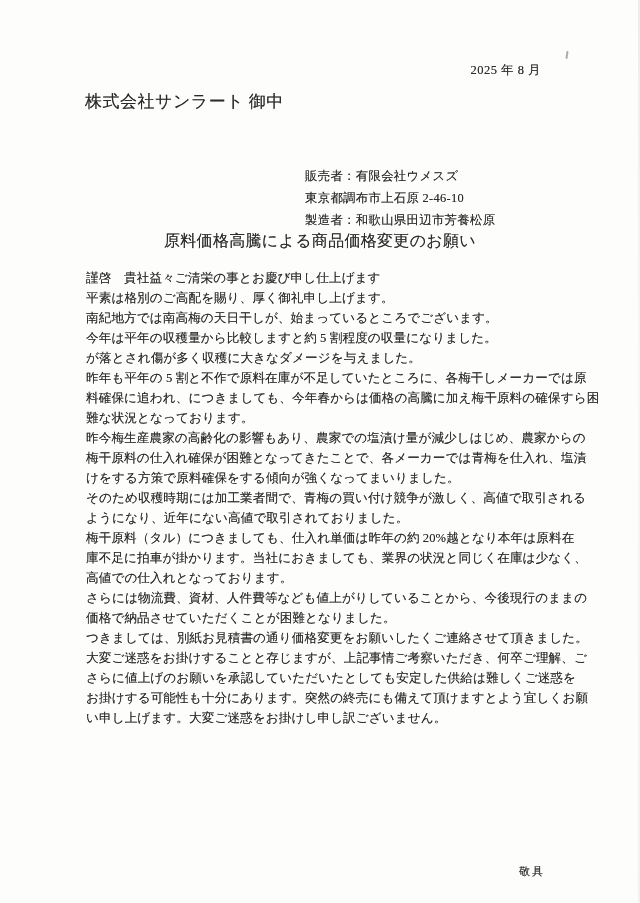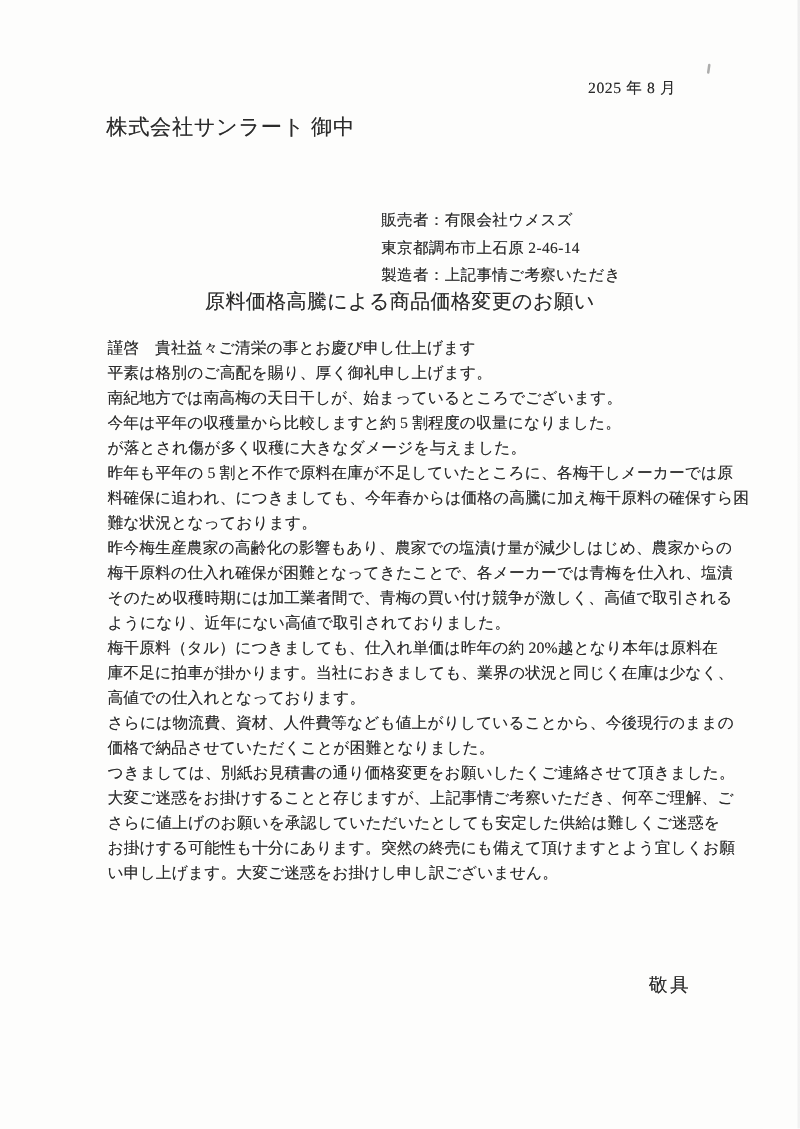--- a/index.html
+++ b/index.html
@@ -60,23 +60,23 @@
     top: 268px;
     left: 86px;
     width: 480px;
     font-size: 12.6px;
     line-height: 20px;
     letter-spacing: 0.1px;
   }
   .body-lines div { white-space: nowrap; }
   .closing {
     position: absolute;
-    top: 779px;
+    top: 864px;
     left: 519px;
-    font-size: 15px;
+    font-size: 11px;
     letter-spacing: 2px;
     white-space: nowrap;
   }
   .scan-speck {
     position: absolute;
     top: 51px;
     left: 566px;
     width: 2px;
     height: 8px;
     background: #8a8a8a;
@@ -101,37 +101,38 @@
 
   <div class="scan-edge"></div>
   <div class="scan-speck"></div>
 
   <div class="date">2025 年 8 月</div>
 
   <div class="recipient">株式会社サンラート 御中</div>
 
   <div class="sender-block">
     <div>販売者：有限会社ウメスズ</div>
-    <div>東京都調布市上石原 2-46-14</div>
-    <div>製造者：上記事情ご考察いただき</div>
+    <div>東京都調布市上石原 2-46-10</div>
+    <div>製造者：和歌山県田辺市芳養松原</div>
   </div>
 
   <div class="letter-title">原料価格高騰による商品価格変更のお願い</div>
 
   <div class="body-lines">
     <div>謹啓　貴社益々ご清栄の事とお慶び申し仕上げます</div>
     <div>平素は格別のご高配を賜り、厚く御礼申し上げます。</div>
     <div>南紀地方では南高梅の天日干しが、始まっているところでございます。</div>
     <div>今年は平年の収穫量から比較しますと約 5 割程度の収量になりました。</div>
     <div>が落とされ傷が多く収穫に大きなダメージを与えました。</div>
     <div>昨年も平年の 5 割と不作で原料在庫が不足していたところに、各梅干しメーカーでは原</div>
     <div>料確保に追われ、につきましても、今年春からは価格の高騰に加え梅干原料の確保すら困</div>
     <div>難な状況となっております。</div>
     <div>昨今梅生産農家の高齢化の影響もあり、農家での塩漬け量が減少しはじめ、農家からの</div>
     <div>梅干原料の仕入れ確保が困難となってきたことで、各メーカーでは青梅を仕入れ、塩漬</div>
+    <div>けをする方策で原料確保をする傾向が強くなってまいりました。</div>
     <div>そのため収穫時期には加工業者間で、青梅の買い付け競争が激しく、高値で取引される</div>
     <div>ようになり、近年にない高値で取引されておりました。</div>
     <div>梅干原料（タル）につきましても、仕入れ単価は昨年の約 20%越となり本年は原料在</div>
     <div>庫不足に拍車が掛かります。当社におきましても、業界の状況と同じく在庫は少なく、</div>
     <div>高値での仕入れとなっております。</div>
     <div>さらには物流費、資材、人件費等なども値上がりしていることから、今後現行のままの</div>
     <div>価格で納品させていただくことが困難となりました。</div>
     <div>つきましては、別紙お見積書の通り価格変更をお願いしたくご連絡させて頂きました。</div>
     <div>大変ご迷惑をお掛けすることと存じますが、上記事情ご考察いただき、何卒ご理解、ご</div>
     <div>さらに値上げのお願いを承認していただいたとしても安定した供給は難しくご迷惑を</div>

